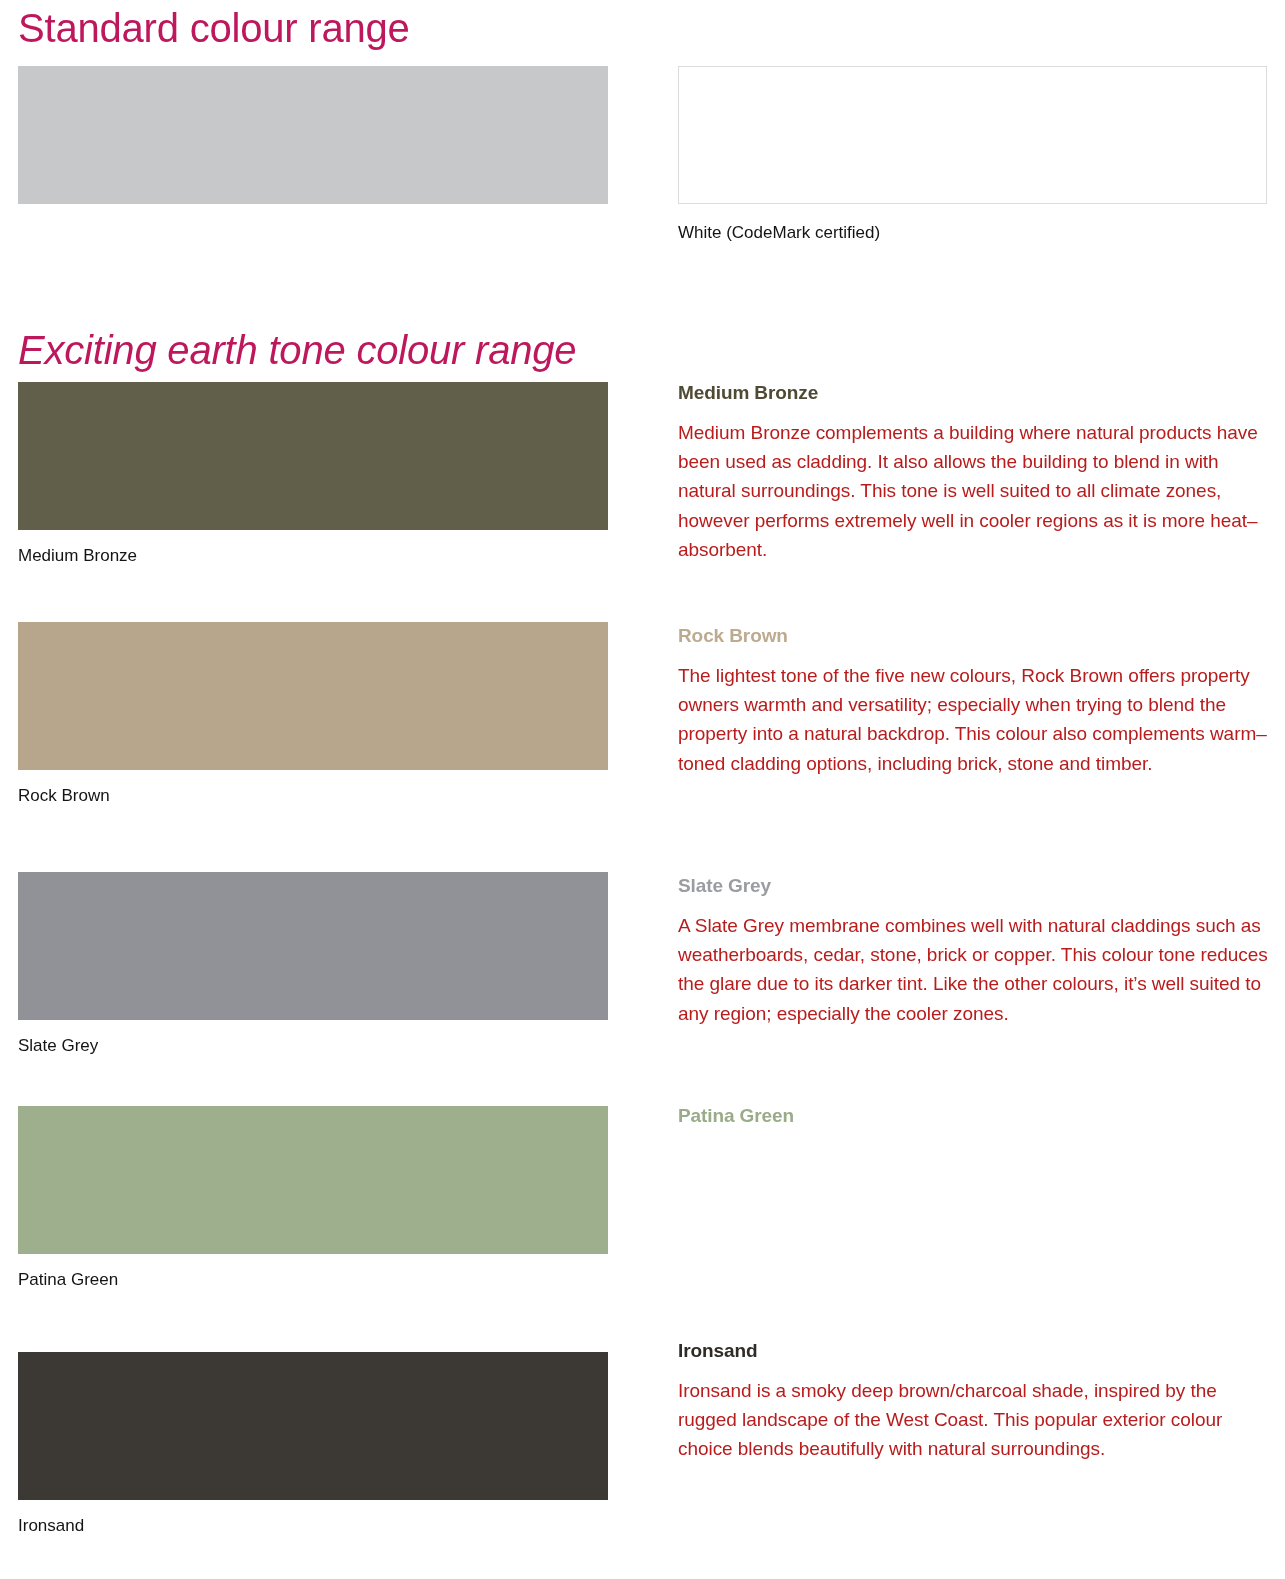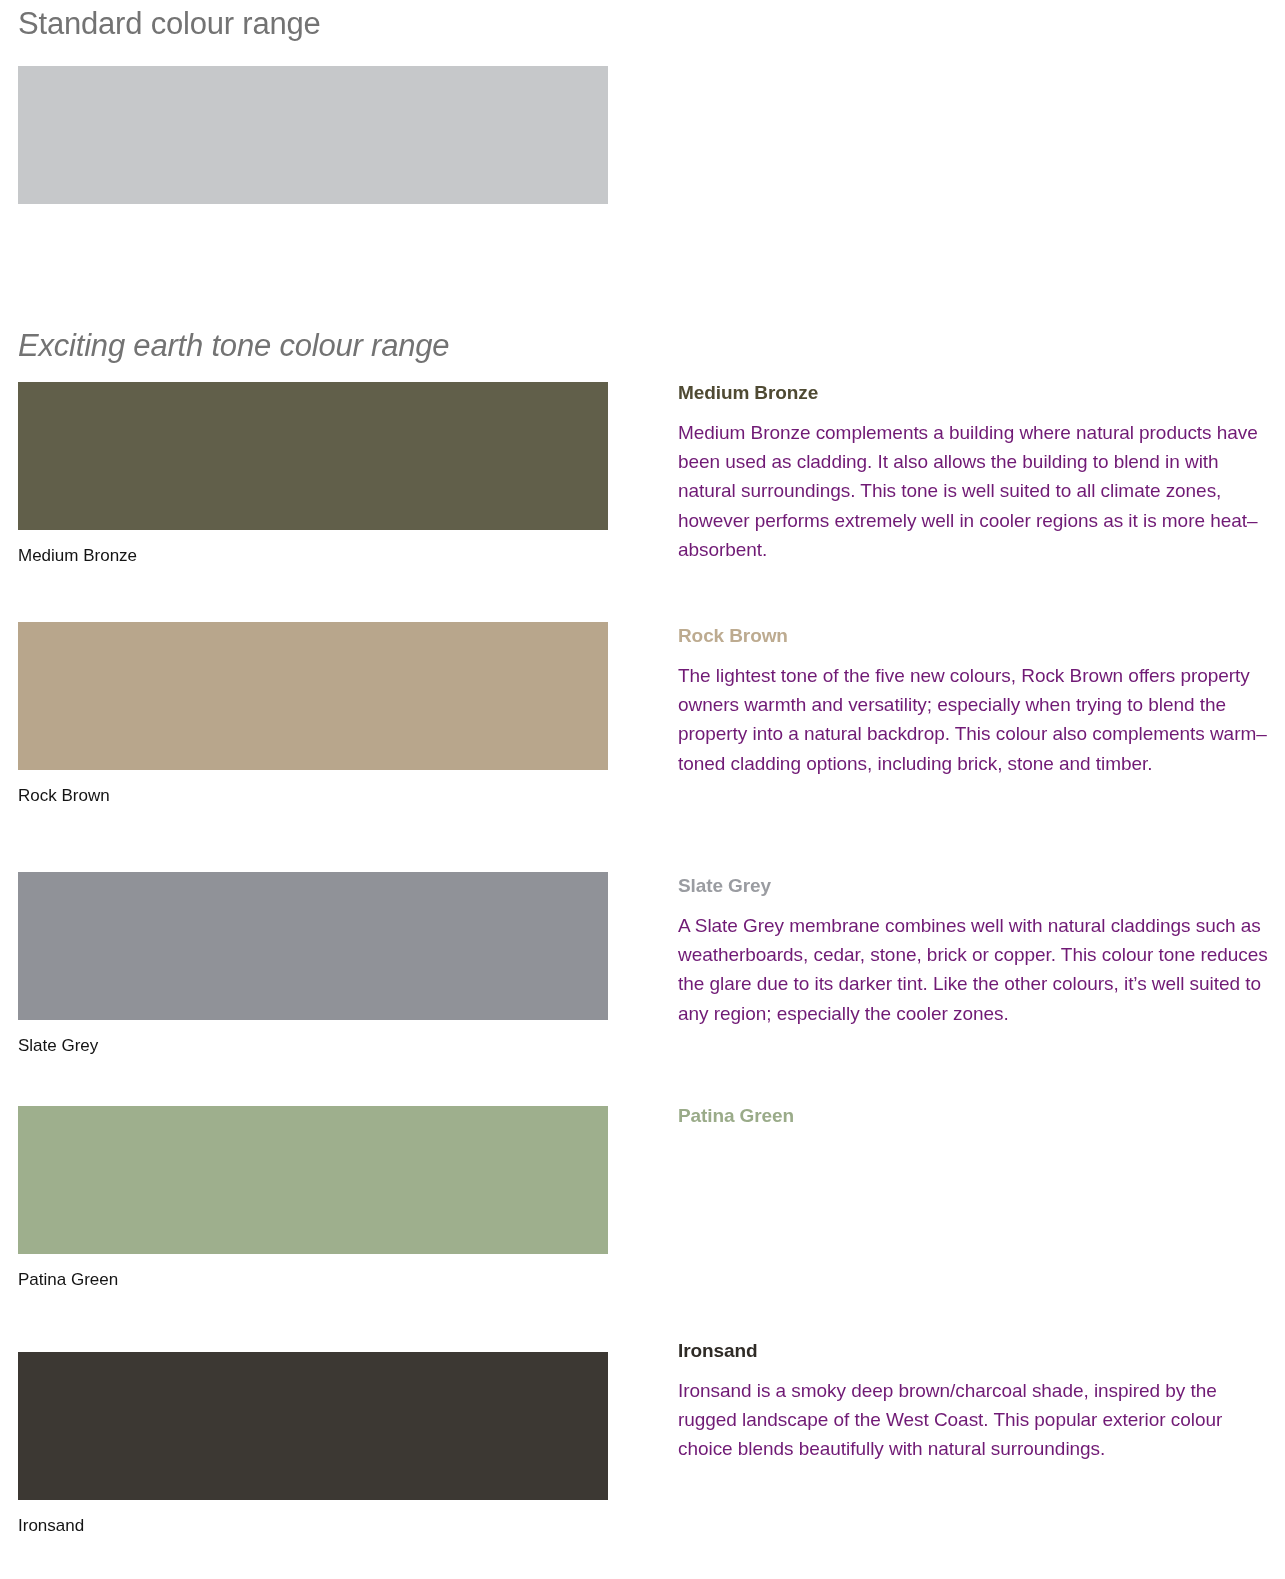--- a/index.html
+++ b/index.html
@@ -19,23 +19,23 @@
   .page {
     position: relative;
     width: 1285px;
     height: 1579px;
     box-sizing: border-box;
     padding: 0 18px;
   }
 
   
   .section-heading {
-    font-size: 31px;
+    font-size: 40px;
     font-weight: 400;
-    color: #737373;
+    color: #be185d;
     letter-spacing: -0.2px;
     line-height: 1;
     margin: 0;
     padding: 0;
   }
   #standard-heading { position: absolute; left: 18px; top: 8px; }
   #earth-heading    { position: absolute; left: 18px; top: 330px; font-style: italic; }
 
   
   .standard-row {
@@ -100,39 +100,43 @@
   }
   .earth-title {
     font-size: 19px;
     font-weight: bold;
     line-height: 1.2;
     margin: 0 0 13px 0;
     letter-spacing: -0.1px;
   }
   .earth-desc {
     font-size: 19px;
-    color: #701a75;
+    color: #b91c1c;
     line-height: 1.54;
     margin: 0;
     letter-spacing: -0.05px;
   }
 </style>
 </head>
 <body>
 
 <div class="page">
 
   <h2 class="section-heading" id="standard-heading">Standard colour range</h2>
 
   <div class="standard-row">
 
     <div class="std-cell left">
       <div class="std-swatch" id="std-swatch-0" style="background: rgb(198, 200, 202);"></div>
     </div>
 
+    <div class="std-cell right">
+      <div class="std-swatch bordered" id="std-swatch-1" style="background: rgb(255, 255, 255);"></div>
+      <div class="std-label">White (CodeMark certified)</div>
+    </div>
 
   </div>
 
   <h2 class="section-heading" id="earth-heading">Exciting earth tone colour range</h2>
 
   <div id="earth-rows">
       <div class="earth-row" style="top: 382px;">
         <div class="earth-swatch-col">
           <div class="earth-swatch" style="background: rgb(97, 95, 74);"></div>
           <div class="earth-label">Medium Bronze</div>

